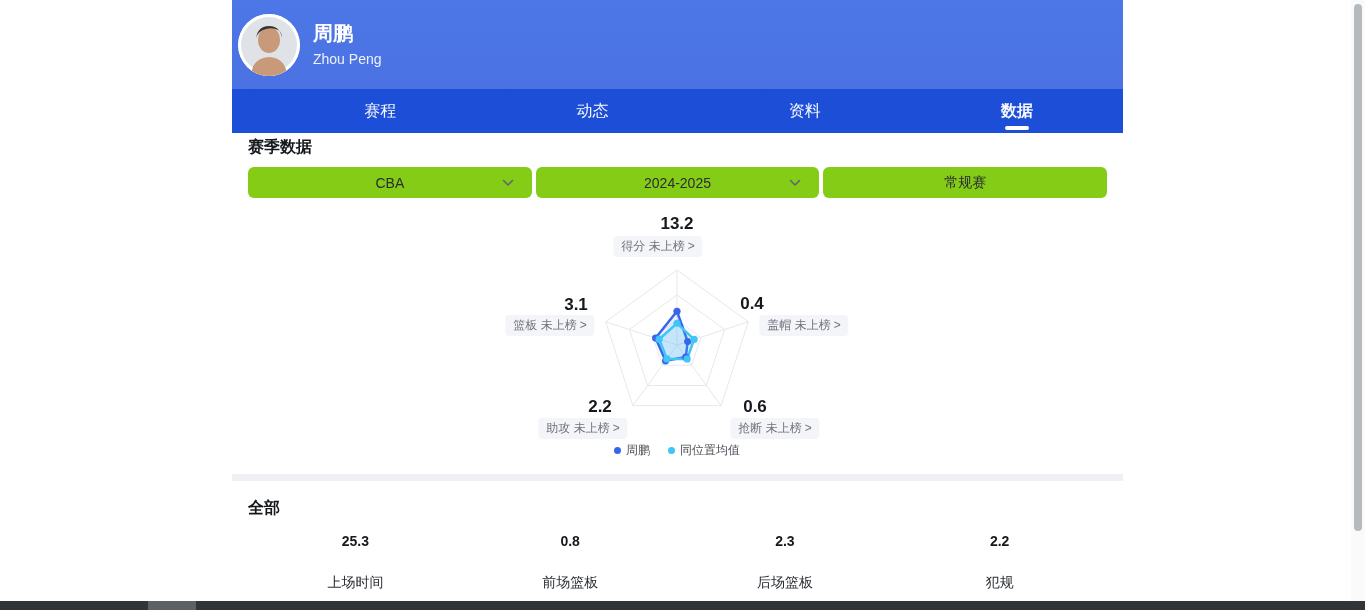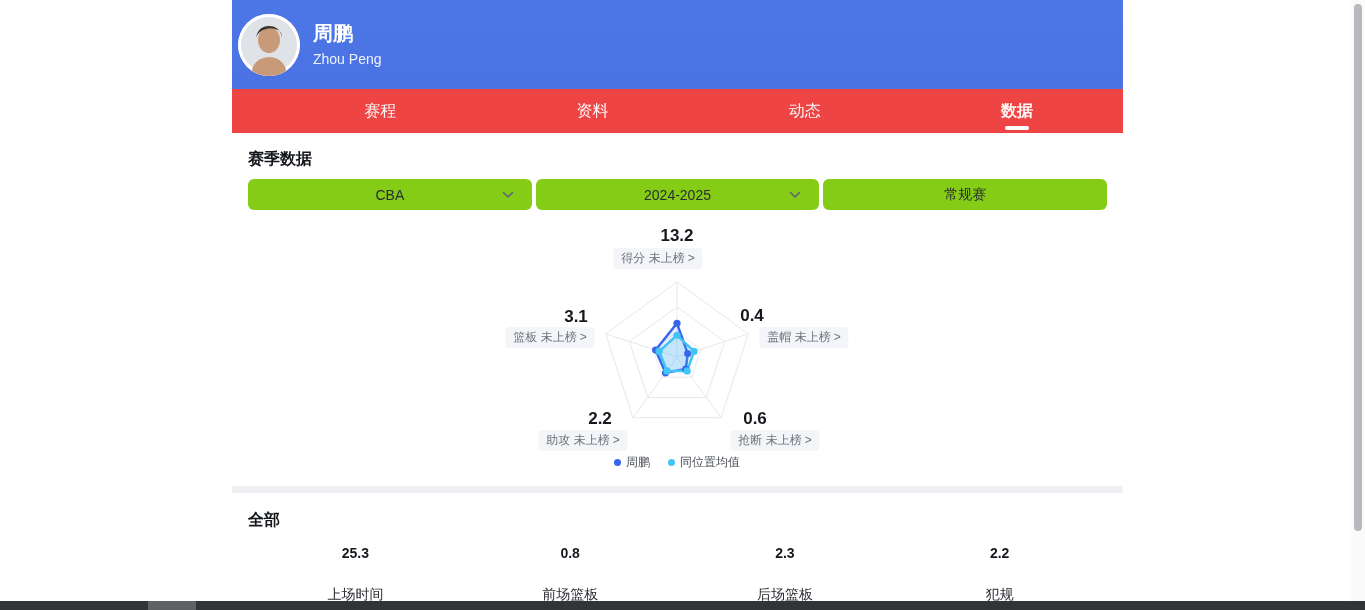--- a/index.html
+++ b/index.html
@@ -12,31 +12,31 @@
   .player-header { height:89px; background:linear-gradient(180deg,#4d76e7,#4a72e3);
                    display:flex; align-items:center; padding-left:6px; }
   .avatar { width:62px; height:62px; border-radius:50%; background:#fff; overflow:hidden;
             flex:0 0 62px; }
   .avatar svg { display:block; }
   .names { margin-left:13px; color:#fff; }
   .name-cn { font-size:20px; font-weight:700; line-height:26px; }
   .name-en { font-size:14px; line-height:20px; margin-top:3px; color:rgba(255,255,255,.9); }
 
   
-  .tabs { height:44px; background:#ef4444; display:flex;padding-left:42px; }
+  .tabs { height:44px; background:#1d4ed8; display:flex;padding-left:42px; }
   .tab { flex:1; display:flex; align-items:center; justify-content:center; position:relative;
          color:rgba(255,255,255,.96); font-size:16px; cursor:pointer; }
   .tab.active { font-weight:700; }
   .tab.active::after { content:""; position:absolute; bottom:3px; left:50%; transform:translateX(-50%);
                        width:24px; height:4px; border-radius:2px; background:#fff; }
 
   
   main, .all-section { padding:0 16px; }
   .section-title { font-size:16px; font-weight:600; color:#15181d; line-height:22px; }
-  .season-title { margin-top:15px; }
+  .season-title { margin-top:3px; }
   .filters { display:flex; gap:4px; margin-top:9px; }
   .filter { flex:1; height:31px; background:#84cc16; border-radius:6px; position:relative;
             display:flex; align-items:center; justify-content:center;
             font-size:14px; color:#2a2d33; cursor:pointer; }
   .filter .chev { position:absolute; right:18px; top:12px; }
 
   
   .radar-area { position:relative; height:252px; margin-top:13px; }
   .radar-svg { position:absolute; left:319px; top:42px; }
   .axis-val { position:absolute; transform:translateX(-50%); font-size:17px; font-weight:700;
@@ -90,22 +90,22 @@
         </svg>
       </div>
       <div class="names">
         <div class="name-cn">周鹏</div>
         <div class="name-en">Zhou Peng</div>
       </div>
     </header>
 
     <nav class="tabs">
       <div class="tab">赛程</div>
+      <div class="tab">动态</div>
       <div class="tab">资料</div>
-      <div class="tab">动态</div>
       <div class="tab active">数据</div>
     </nav>
 
     <main>
       <h2 class="section-title season-title">赛季数据</h2>
 
       <div class="filters">
         <div class="filter">
           <span>CBA</span>
           <svg class="chev" width="12" height="8" viewBox="0 0 12 8">

